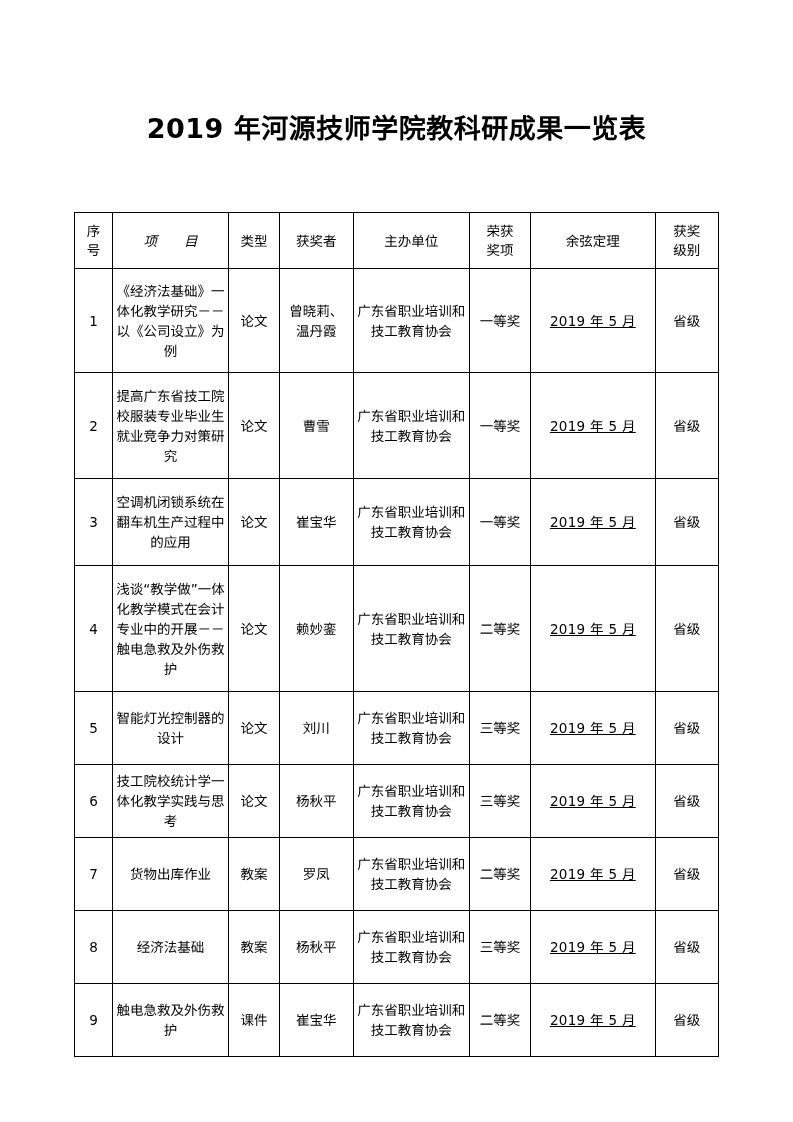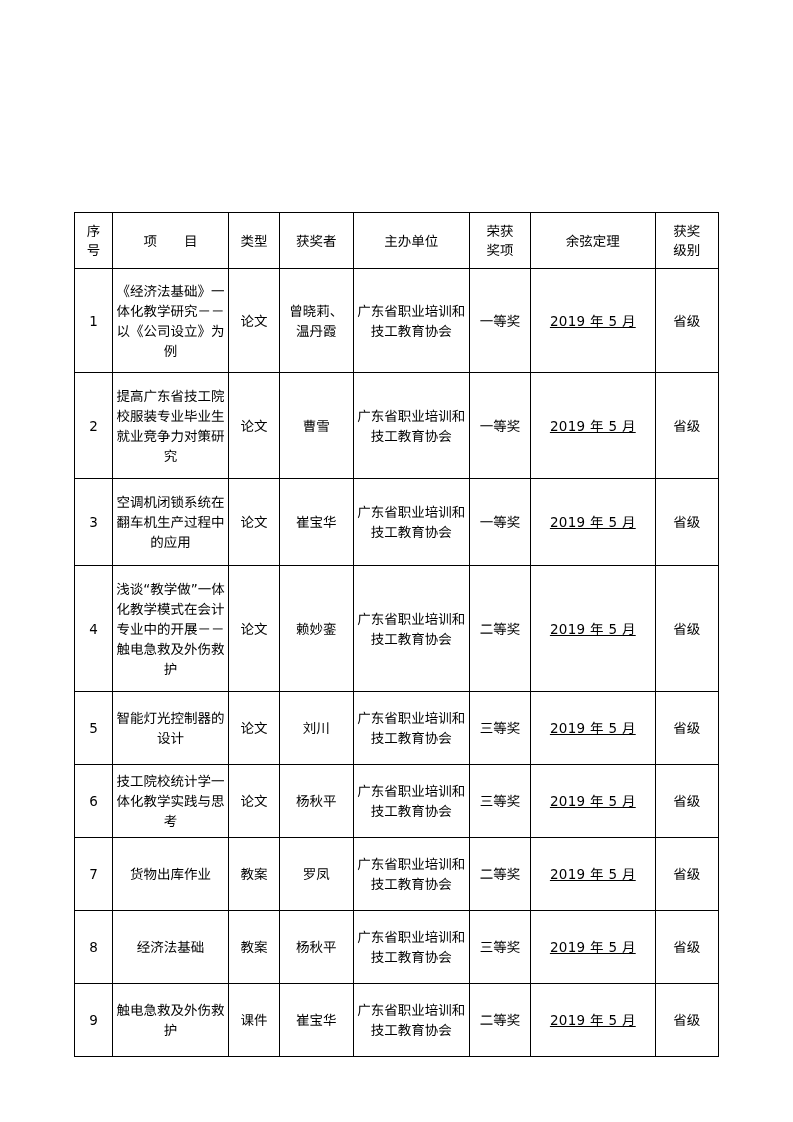--- a/index.html
+++ b/index.html
@@ -78,20 +78,21 @@
     height: 51px;
     line-height: 19px;
   }
 
   .hdr-stack {
     display: block;
     line-height: 19px;
   }
   .proj-hdr {
     letter-spacing: 0;
+    font-style: italic;
   }
 
   .cell-no {
     font-size: 13.5px;
     font-family: "DejaVu Sans", "Liberation Sans", sans-serif;
   }
 
   .cell-project {
     line-height: 20.5px;
     text-align: center;
@@ -118,20 +119,21 @@
   tr.r-6 td { height: 68px; }
   tr.r-7 td { height: 68px; }
   tr.r-8 td { height: 68px; }
   tr.r-9 td { height: 68px; }
 </style>
 </head>
 <body>
 
 <div class="page">
 
+  <h1 class="doc-title">2019 年河源技师学院教科研成果一览表</h1>
 
   <div class="table-wrap">
     <table class="results">
       <colgroup>
         <col class="c-no">
         <col class="c-project">
         <col class="c-type">
         <col class="c-winner">
         <col class="c-org">
         <col class="c-award">

